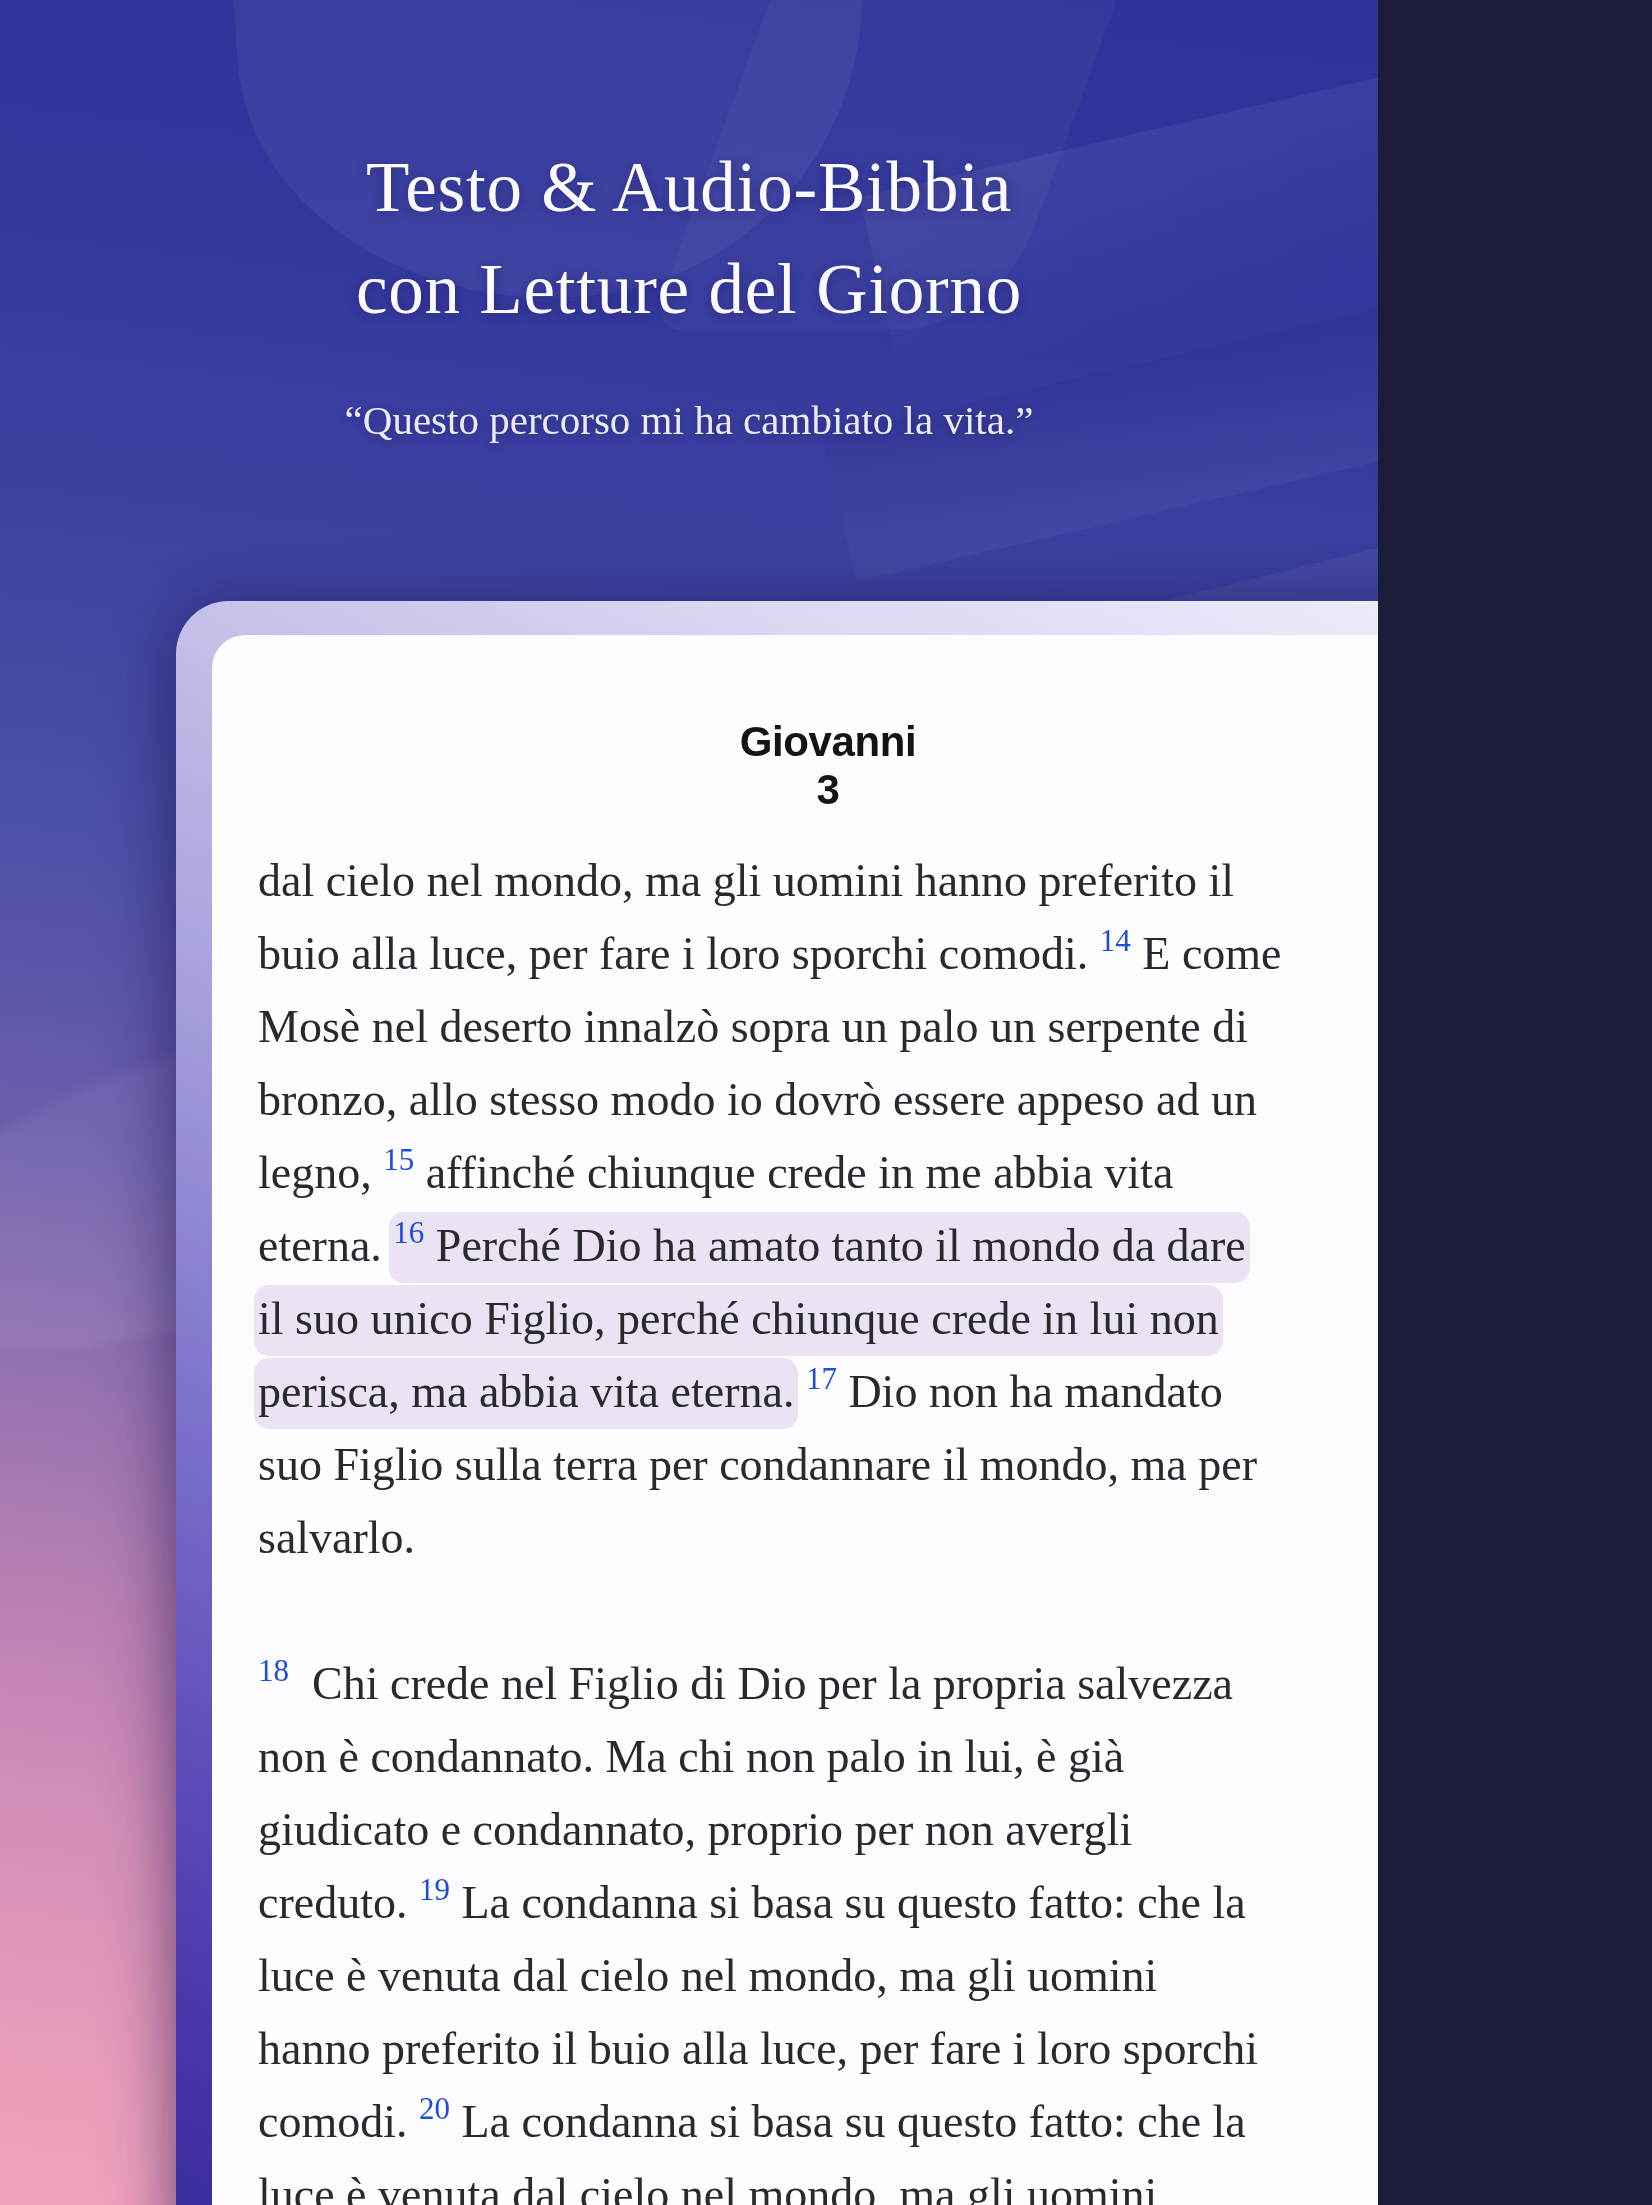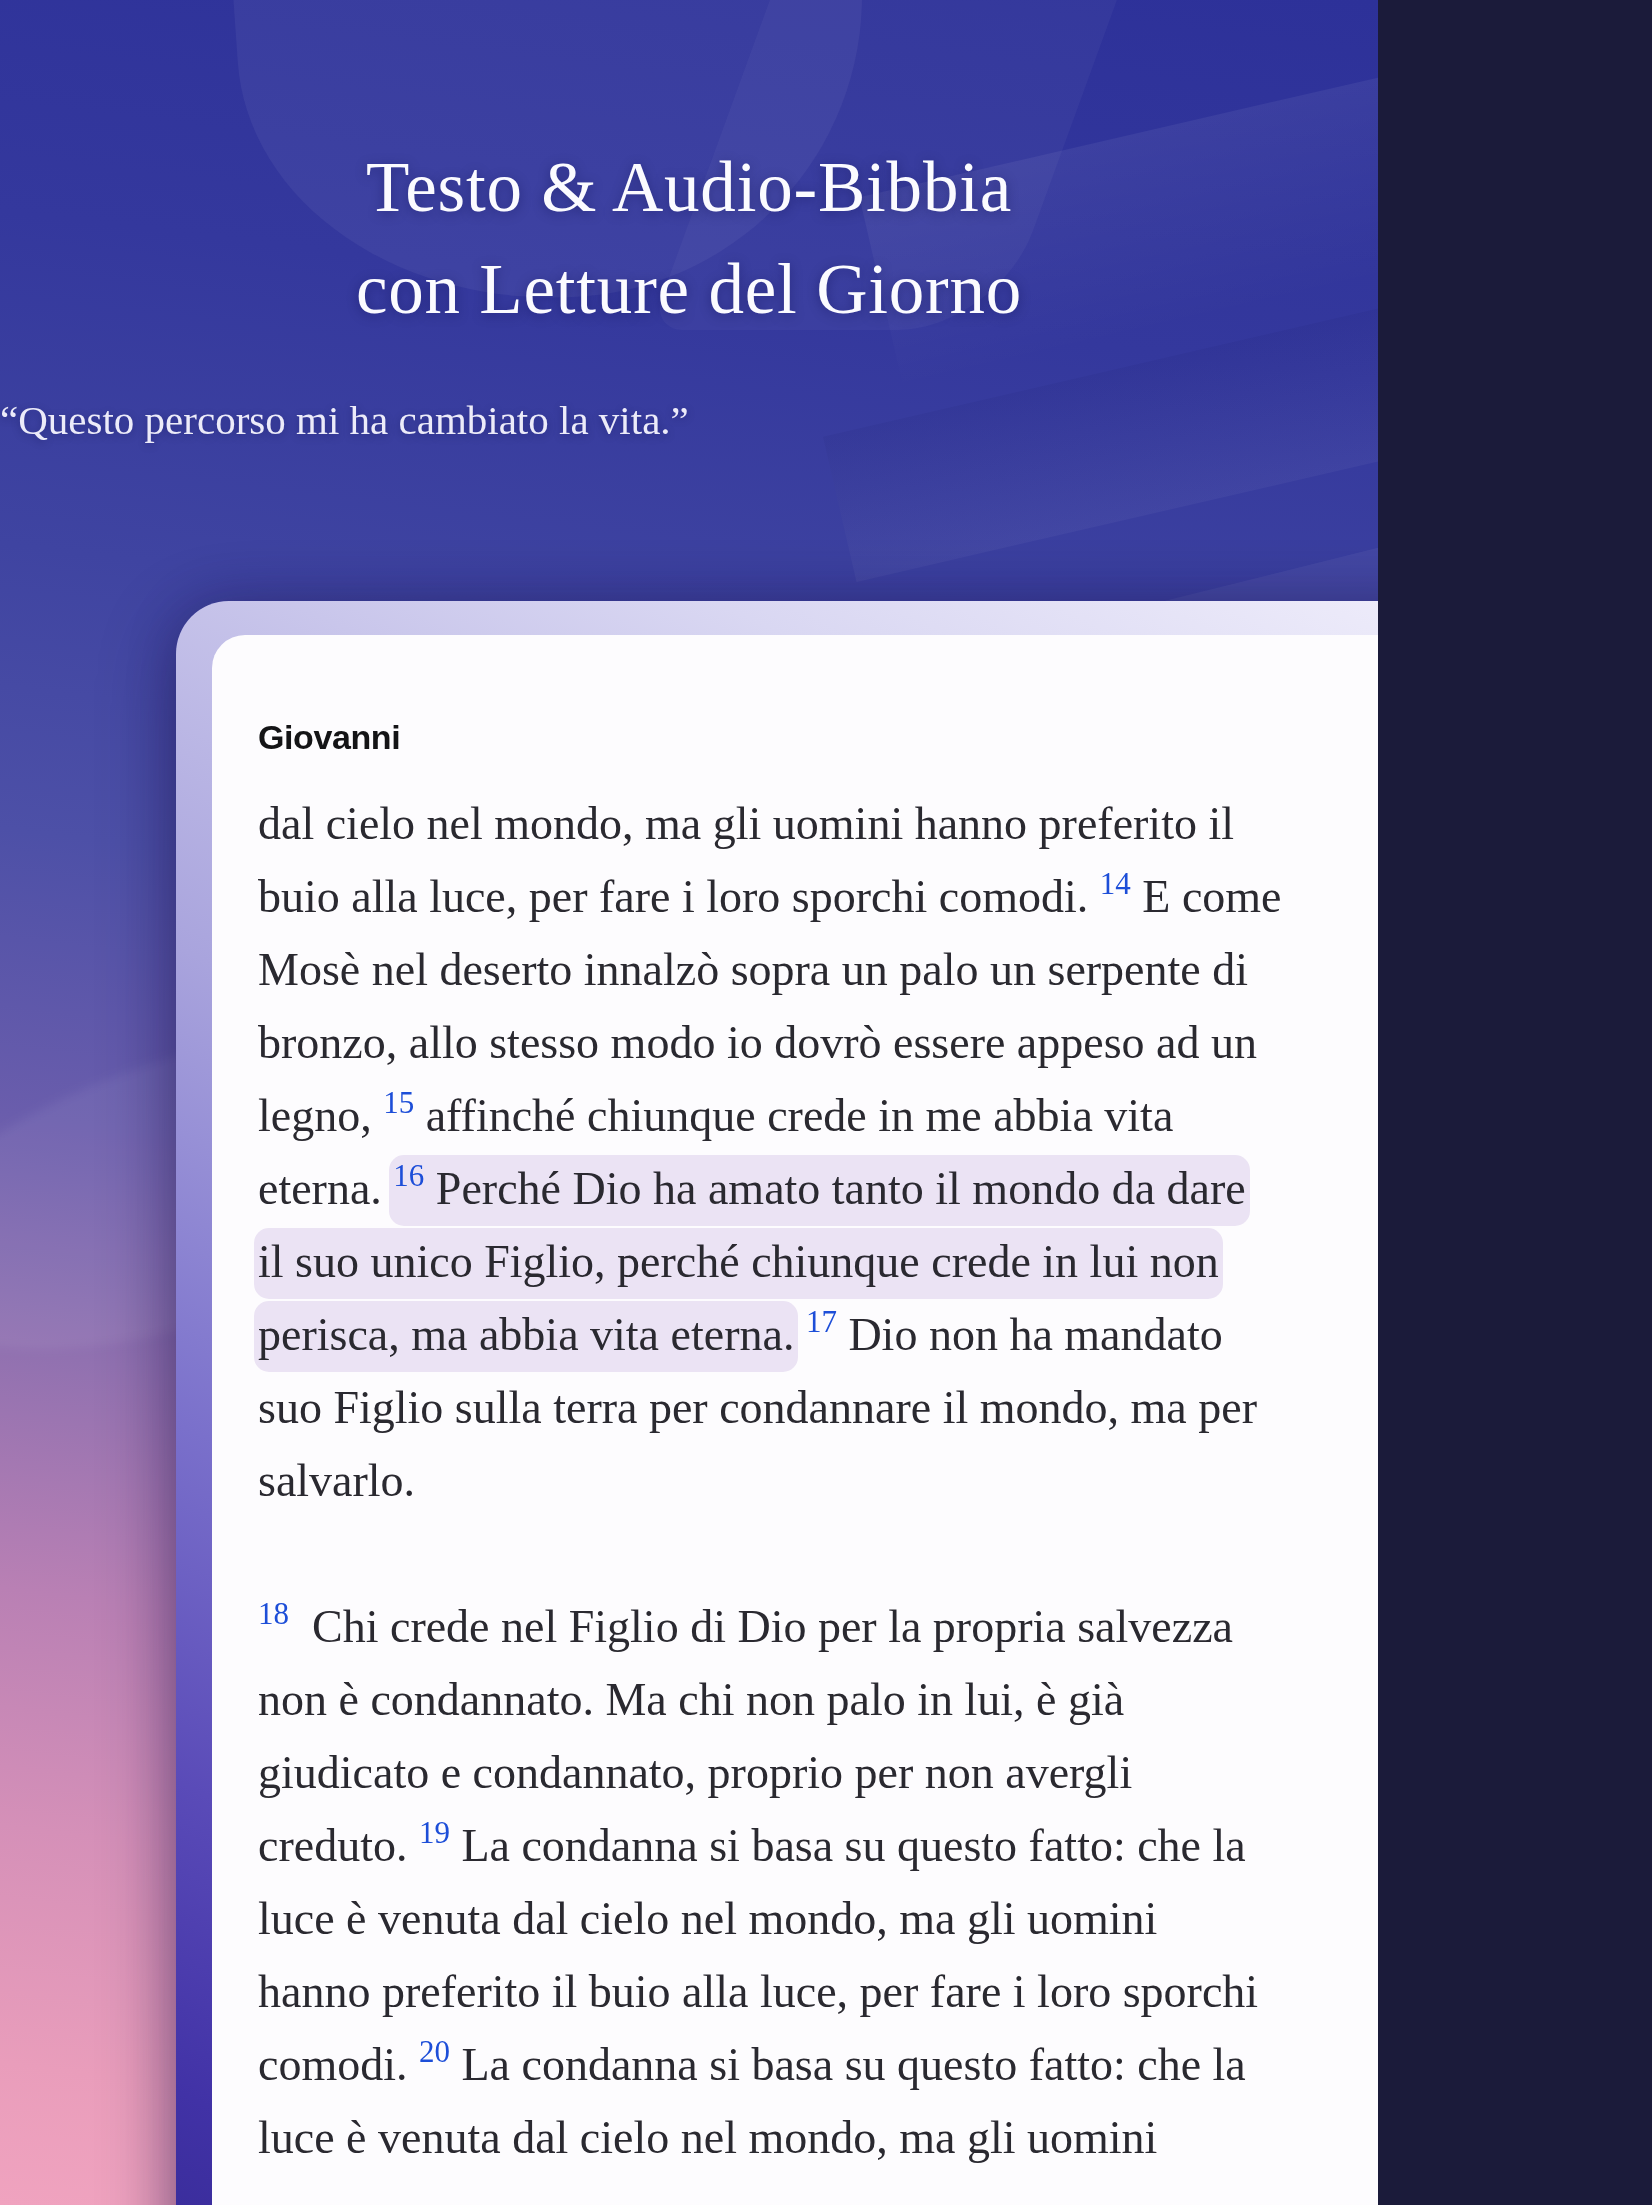--- a/index.html
+++ b/index.html
@@ -53,21 +53,21 @@
   .headline{
     position:absolute;left:0;right:0;top:136px;
     text-align:center;
     color:#fbfbff;
     font-size:71px;line-height:102px;
     letter-spacing:0.8px;
     text-shadow:0 1.7px 11.6px rgba(10,10,60,0.35);
   }
   .quote{
     position:absolute;left:0;right:0;top:395px;
-    text-align:left;
+    text-align:center;
     color:rgba(248,247,255,0.94);
     font-size:41px;line-height:50px;
     text-shadow:0 1.7px 8.3px rgba(10,10,60,0.3);
   }
   
   .card{
     position:absolute;left:176px;top:601px;
     width:1303px;height:1776px;
     border-radius:53px;
     background:linear-gradient(205deg,
@@ -77,22 +77,22 @@
   }
   .card-inner{
     position:absolute;left:36px;right:36px;top:34px;bottom:-50px;
     background:#fdfcfe;
     border-radius:33px;
   }
   .page{padding:83px 45px 0 46px;}
   .page-header{
     display:flex;justify-content:space-between;align-items:center;
     font-family:"Liberation Sans", sans-serif;
-    font-weight:bold;font-size:34px;
-    color:#141416;letter-spacing:-0.4px;
+    font-weight:bold;font-size:42px;
+    color:#141416;letter-spacing:-0.4px;flex-direction:column;
   }
   .page-body{
     margin-top:30px;
     font-size:46px;
     color:#2a2930;
   }
   .line{
     white-space:pre;
     height:73px;line-height:73px;
   }

